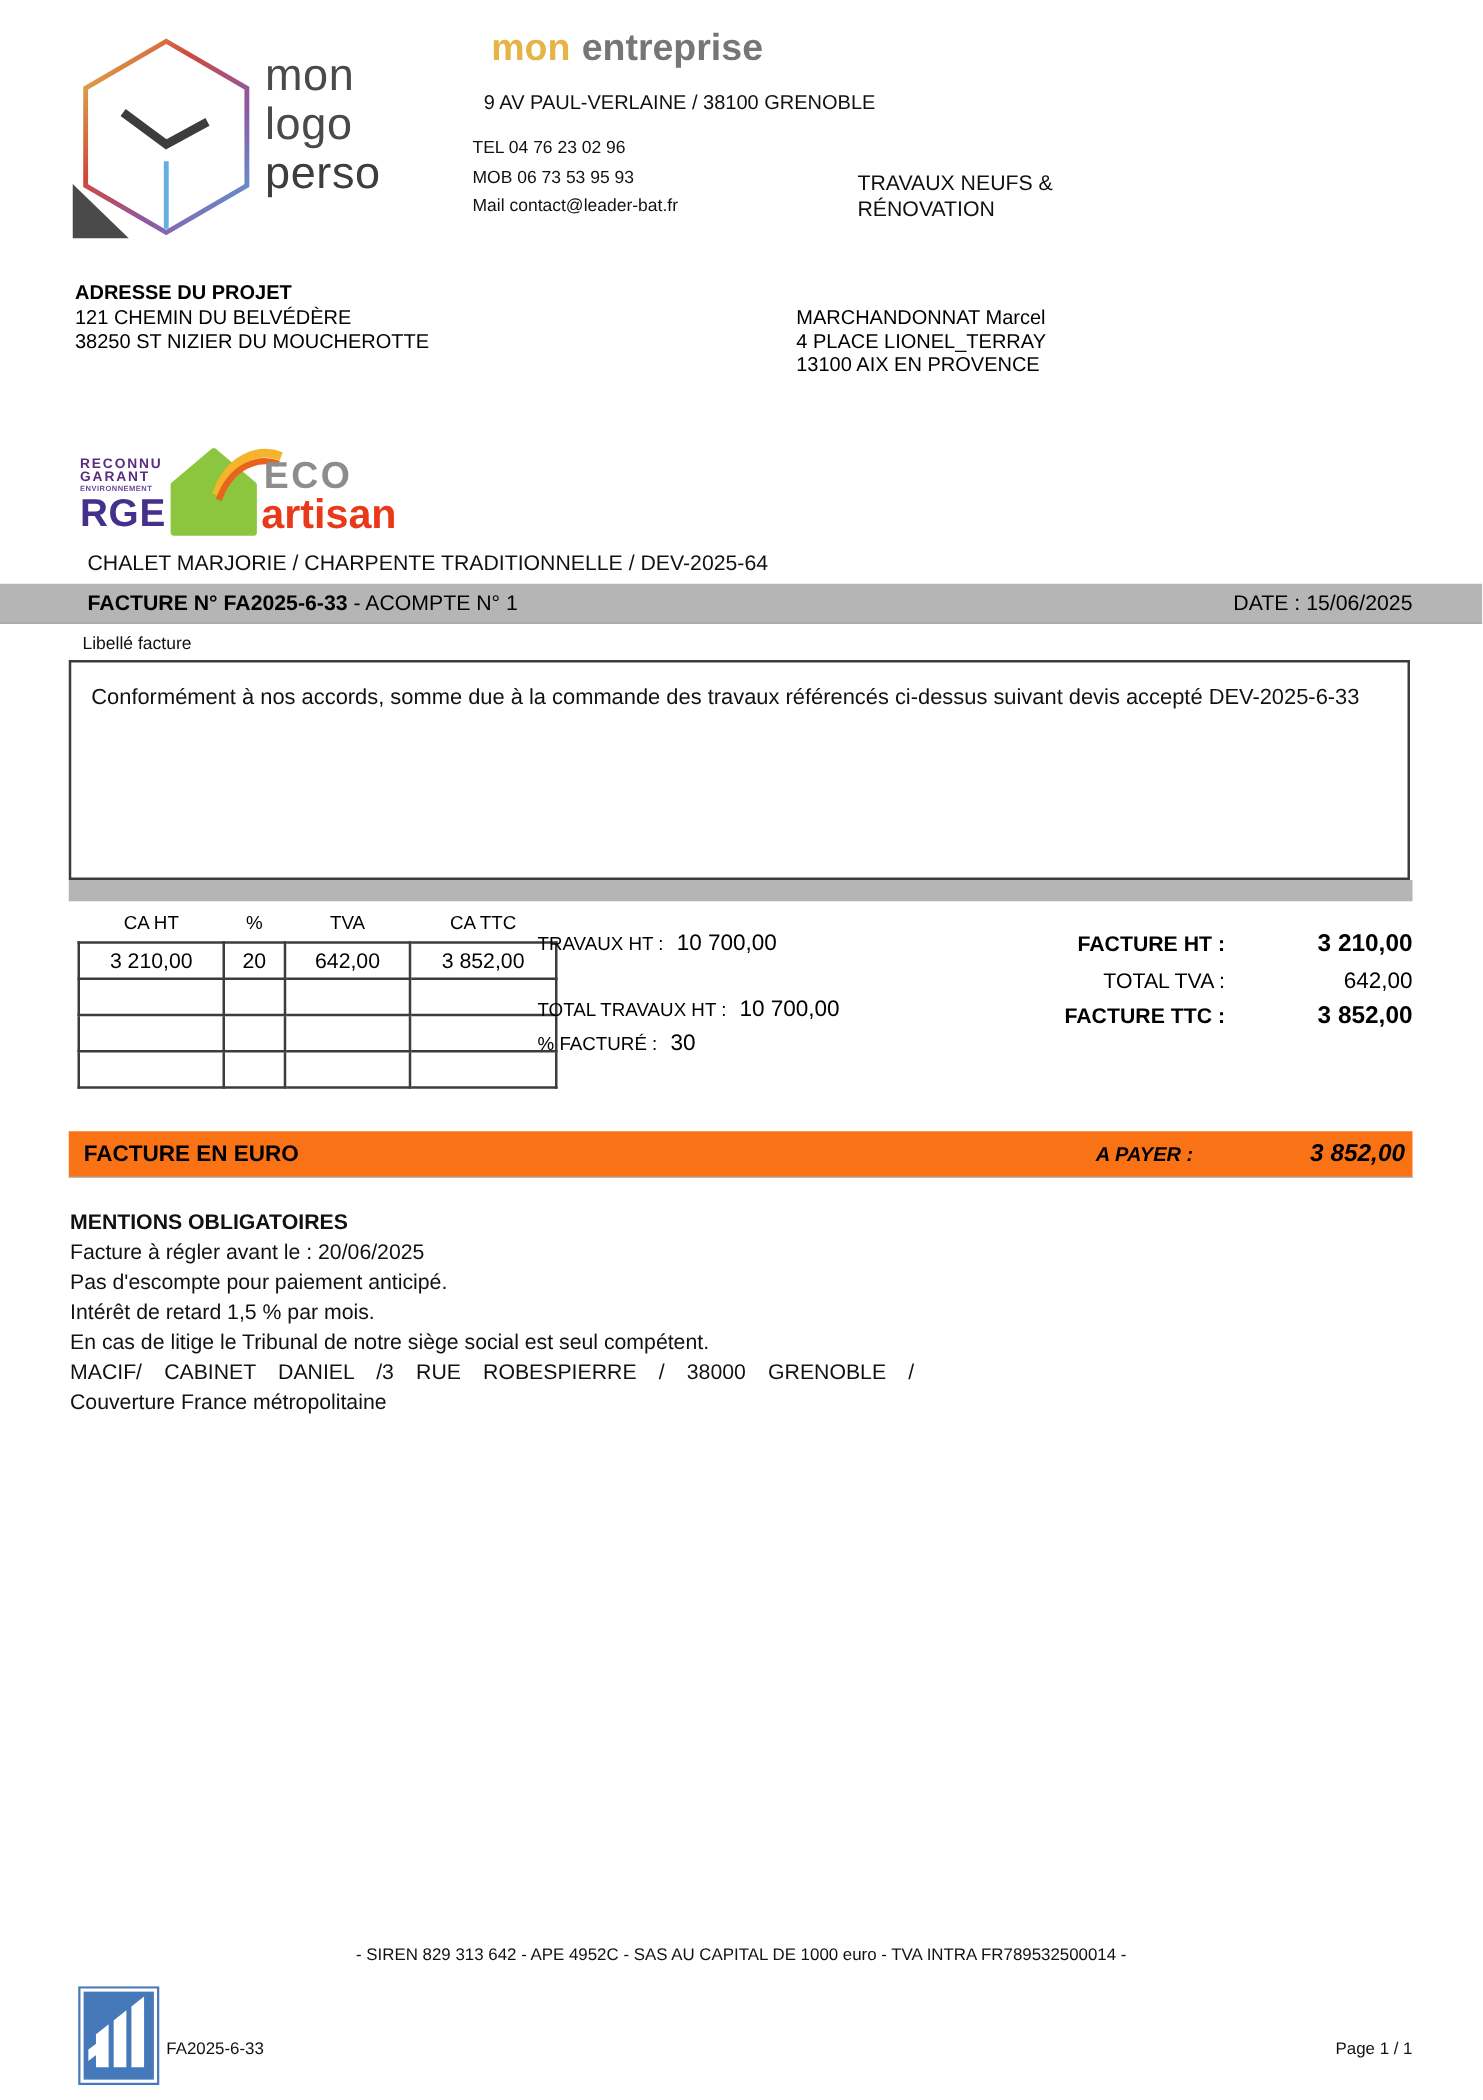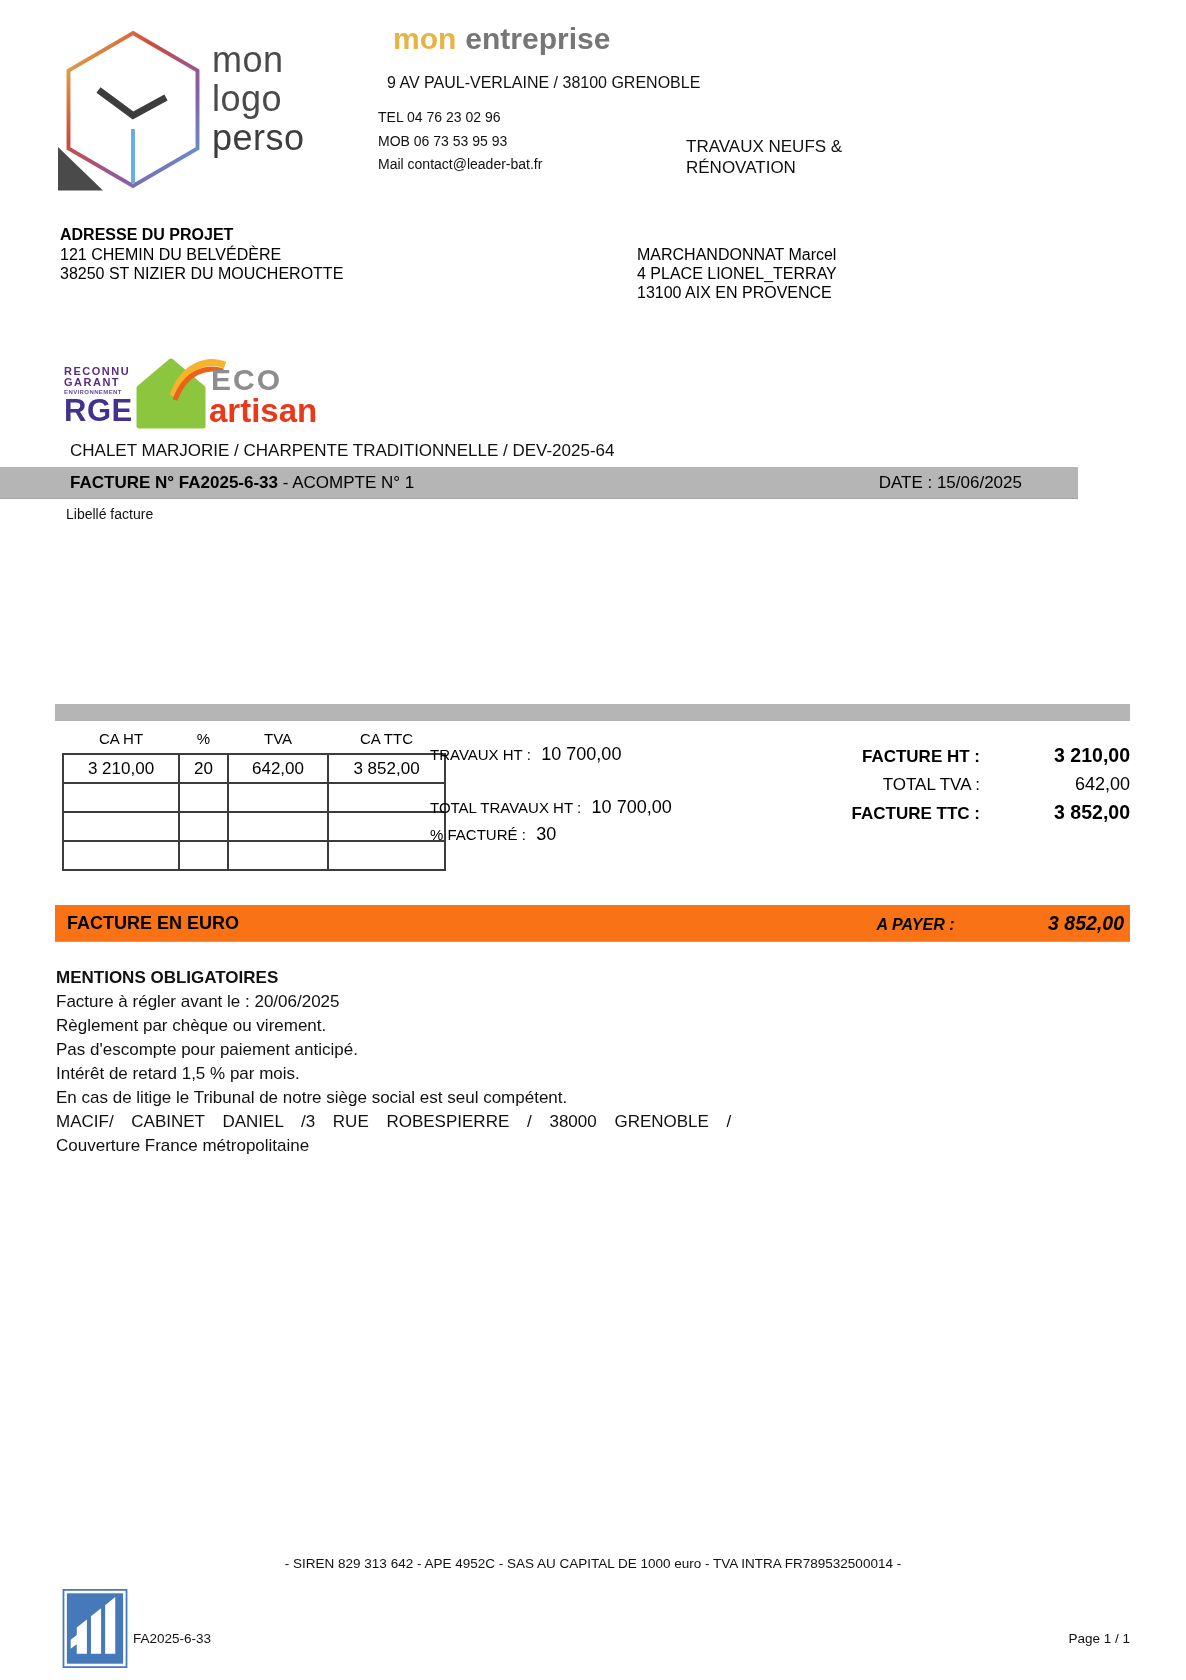--- a/index.html
+++ b/index.html
@@ -32,21 +32,21 @@
   
   .rge{left:64px;top:366px;width:70px;text-align:left;}
   .rge .r1{font-size:11px;font-weight:800;color:#5a2c80;letter-spacing:1.5px;line-height:11px;}
   .rge .r2{font-size:6px;font-weight:700;color:#6a4a9c;letter-spacing:.4px;line-height:8px;}
   .rge .r3{font-size:31px;font-weight:900;color:#44318c;line-height:30px;letter-spacing:.5px;}
   .eco-badge{left:133px;top:352px;width:185px;height:80px;}
 
   .ref-line{left:70px;top:441px;font-size:17px;color:#111;}
 
   
-  .invoice-bar{left:0;top:467px;width:1078px;height:31px;background:#b5b5b5;border-bottom:1px solid #a3a3a3;text-align:right;}
+  .invoice-bar{left:0;top:467px;width:1186px;height:31px;background:#b5b5b5;border-bottom:1px solid #a3a3a3;text-align:right;}
   .invoice-bar .num{position:absolute;left:70px;top:0;line-height:31px;font-size:17px;}
   .invoice-bar .num b{font-weight:700;}
   .invoice-bar .date{position:absolute;right:56px;top:0;line-height:31px;font-size:17px;}
 
   .libelle-label{left:66px;top:506px;font-size:14px;color:#111;}
   .libelle-box{left:55px;top:528px;width:1073px;height:176px;border:2px solid #3c3c3c;box-sizing:border-box;}
   .libelle-box .txt{padding:13px 16px;font-size:17.5px;line-height:28px;color:#111;}
   .gray-strip{left:55px;top:704px;width:1075px;height:17px;background:#b5b5b5;}
 
   
@@ -159,20 +159,23 @@
   <div class="abs ref-line">CHALET MARJORIE / CHARPENTE TRADITIONNELLE / DEV-2025-64</div>
 
   <div class="abs invoice-bar">
     <div class="num">
       <b>FACTURE N° FA2025-6-33</b><span> - ACOMPTE N° 1</span>
     </div>
     <div class="date">DATE : 15/06/2025</div>
   </div>
 
   <div class="abs libelle-label">Libellé facture</div>
+  <div class="abs libelle-box">
+    <div class="txt">Conformément à nos accords, somme due à la commande des travaux référencés ci-dessus suivant devis accepté DEV-2025-6-33</div>
+  </div>
   <div class="abs gray-strip"></div>
 
   <div class="abs vat">
     <table>
       <colgroup>
           <col class="c1">
           <col class="c2">
           <col class="c3">
           <col class="c4">
         </colgroup>
@@ -241,21 +244,20 @@
     <div class="plabel">FACTURE EN EURO</div>
     <div class="pright">
       <span class="apayer">A PAYER :</span>
       <span class="amount">3 852,00</span>
     </div>
   </div>
 
   <div class="abs mentions">
     <div class="ttl">MENTIONS OBLIGATOIRES</div>
     <div>Facture à régler avant le : 20/06/2025</div>
-    <div>Règlement par chèque ou virement.</div>
     <div>Pas d'escompte pour paiement anticipé.</div>
     <div>Intérêt de retard 1,5 % par mois.</div>
     <div>En cas de litige le Tribunal de notre siège social est seul compétent.</div>
     <div class="justified">MACIF/ CABINET DANIEL /3 RUE ROBESPIERRE / 38000 GRENOBLE /</div>
     <div>Couverture France métropolitaine</div>
   </div>
 
   <svg class="abs footer-logo" viewBox="0 0 64 78">
     <rect x="0" y="0" width="64" height="78" fill="#4579b9"></rect>
     <rect x="3" y="3" width="58" height="72" fill="none" stroke="#ffffff" stroke-width="2.5"></rect>

